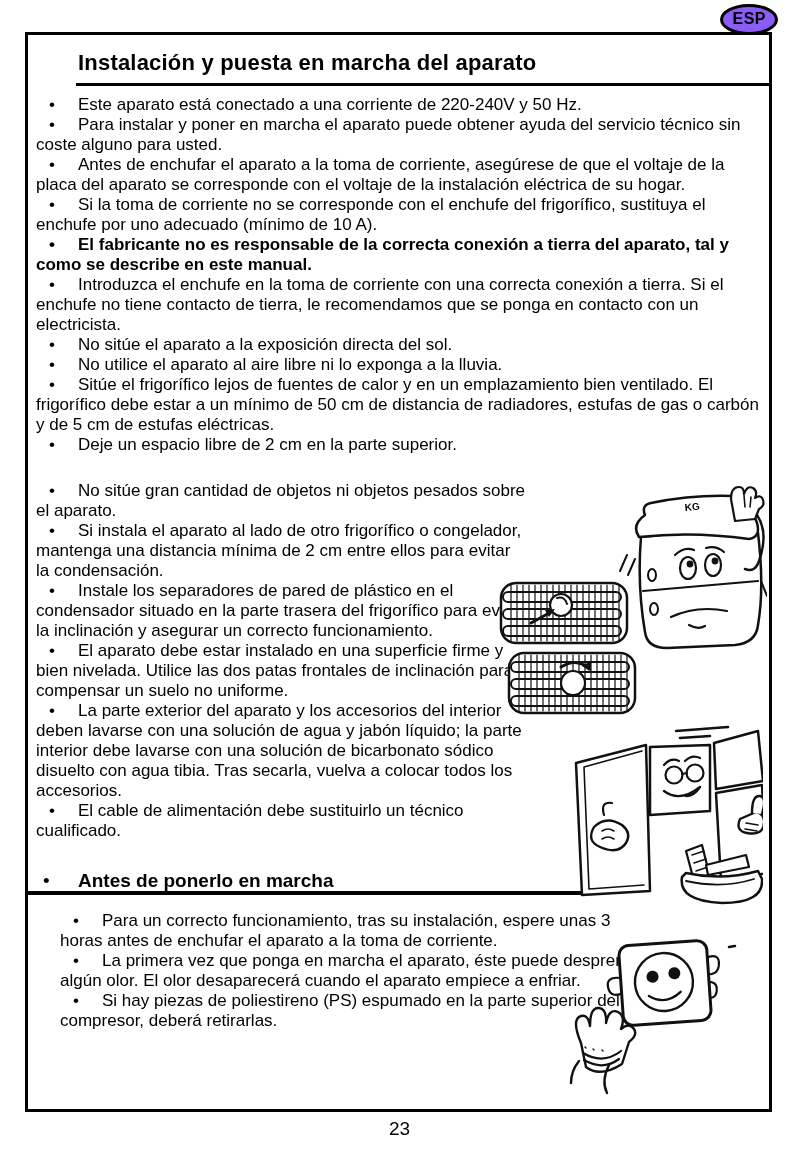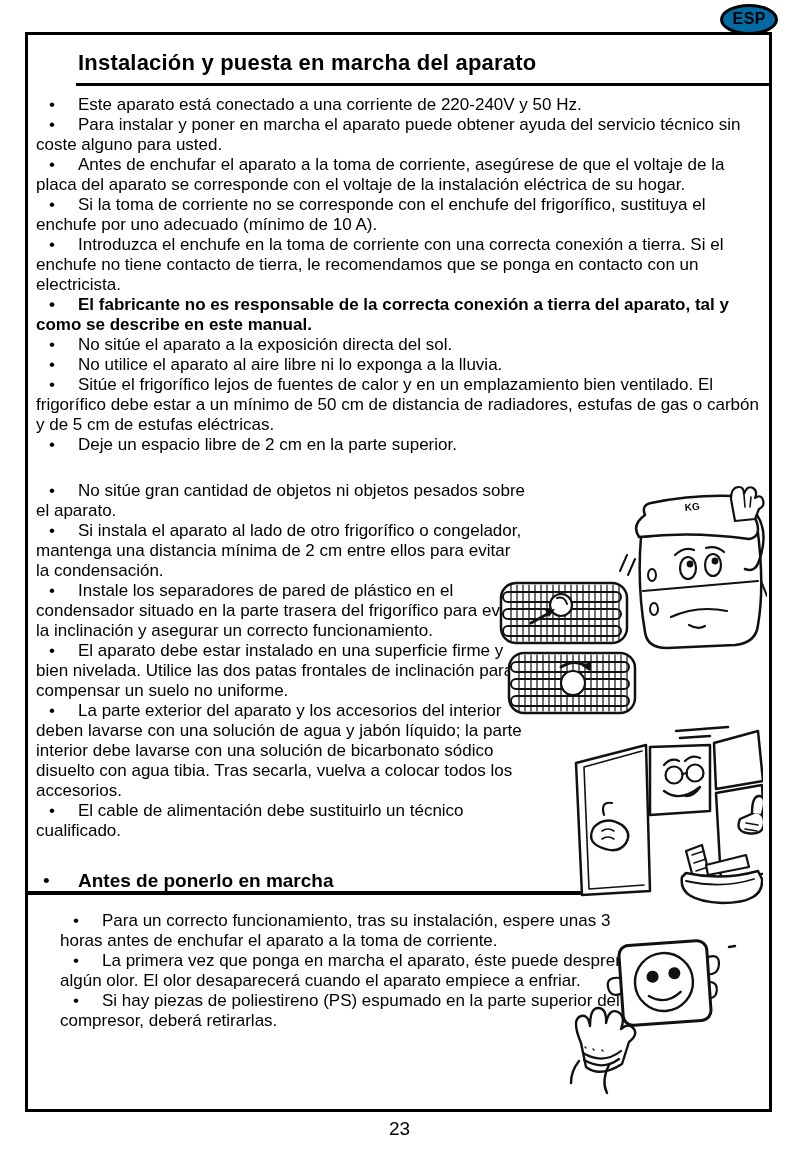--- a/index.html
+++ b/index.html
@@ -4,21 +4,21 @@
 <style>
   html,body{margin:0;padding:0;}
   body{
     width:799px;height:1156px;position:relative;background:#ffffff;
     font-family:"Liberation Sans", sans-serif;color:#000;overflow:hidden;
   }
   .lang-badge{
     position:absolute;top:4px;right:21px;
     border:3px solid #000;border-radius:50%;
     padding:3px 9px 4px 9px;font-weight:bold;font-size:16px;letter-spacing:0.5px;
-    background:#0369a1;
+    background:#8b5cf6;
   }
   .content-box{
     position:absolute;left:25px;top:32px;width:741px;height:1074px;
     border:3px solid #000;background:#fff;
   }
   .title-row{
     margin:15px 0 0 48px;
     border-bottom:3px solid #000;
     padding:0 0 7px 2px;
   }
@@ -61,22 +61,22 @@
 
   <div class="title-row">
     <h1>Instalación y puesta en marcha del aparato</h1>
   </div>
 
   <div class="sec1">
     <p class="li"><span class="bm"></span><span>Este aparato está conectado a una corriente de 220-240V y 50 Hz.</span></p>
     <p class="li"><span class="bm"></span><span>Para instalar y poner en marcha el aparato puede obtener ayuda del servicio técnico sin coste alguno para usted.</span></p>
     <p class="li"><span class="bm"></span><span>Antes de enchufar el aparato a la toma de corriente, asegúrese de que el voltaje de la placa del aparato se corresponde con el voltaje de la instalación eléctrica de su hogar.</span></p>
     <p class="li"><span class="bm"></span><span>Si la toma de corriente no se corresponde con el enchufe del frigorífico, sustituya el enchufe por uno adecuado (mínimo de 10 A).</span></p>
+    <p class="li bold"><span class="bm"></span><span>El fabricante no es responsable de la correcta conexión a tierra del aparato, tal y como se describe en este manual.</span></p>
     <p class="li"><span class="bm"></span><span>Introduzca el enchufe en la toma de corriente con una correcta conexión a tierra. Si el enchufe no tiene contacto de tierra, le recomendamos que se ponga en contacto con un electricista.</span></p>
-    <p class="li bold"><span class="bm"></span><span>El fabricante no es responsable de la correcta conexión a tierra del aparato, tal y como se describe en este manual.</span></p>
     <p class="li"><span class="bm"></span><span>No sitúe el aparato a la exposición directa del sol.</span></p>
     <p class="li"><span class="bm"></span><span>No utilice el aparato al aire libre ni lo exponga a la lluvia.</span></p>
     <p class="li"><span class="bm"></span><span>Sitúe el frigorífico lejos de fuentes de calor y en un emplazamiento bien ventilado. El frigorífico debe estar a un mínimo de 50 cm de distancia de radiadores, estufas de gas o carbón y de 5 cm de estufas eléctricas.</span></p>
     <p class="li"><span class="bm"></span><span>Deje un espacio libre de 2 cm en la parte superior.</span></p>
   </div>
 
   <div class="sec2">
     <p class="li"><span class="bm"></span><span>No sitúe gran cantidad de objetos ni objetos pesados sobre el aparato.</span></p>
     <p class="li"><span class="bm"></span><span>Si instala el aparato al lado de otro frigorífico o congelador, mantenga una distancia mínima de 2 cm entre ellos para evitar la condensación.</span></p>
     <p class="li"><span class="bm"></span><span>Instale los separadores de pared de plástico en el condensador situado en la parte trasera del frigorífico para evitar la inclinación y asegurar un correcto funcionamiento.</span></p>

